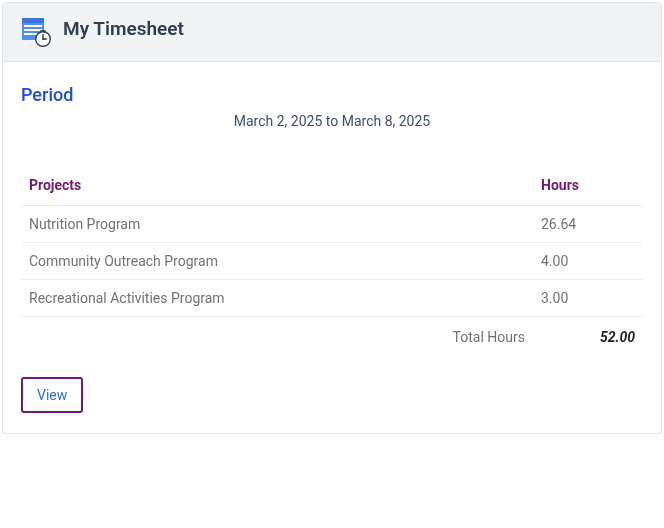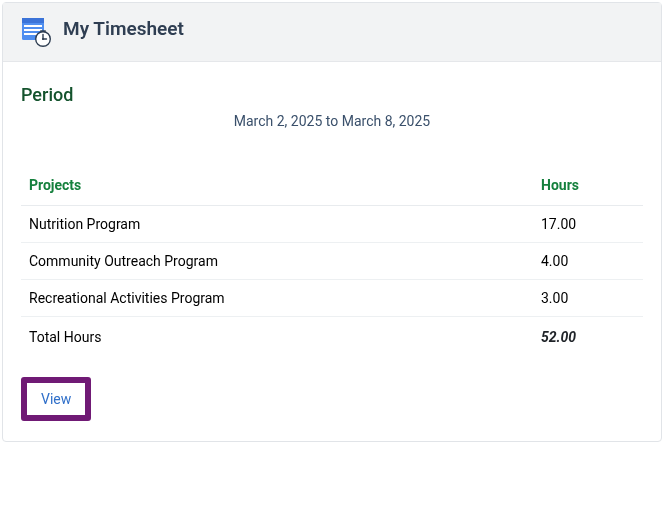--- a/index.html
+++ b/index.html
@@ -37,21 +37,21 @@
       font-size: 19px;
       font-weight: 600;
       color: #2f3e52;
     }
     .card-body {
       padding: 22px 18px 20px 18px;
     }
     .section-h {
       font-size: 18px;
       font-weight: 500;
-      color: #14532d;
+      color: #1d4ed8;
       margin-bottom: 8px;
     }
     .period-value {
       font-size: 14px;
       color: #3a506b;
       margin-bottom: 40px;
       text-align: center;
     }
     .summary-h {
       font-size: 18px;
@@ -60,48 +60,49 @@
       margin-bottom: 14px;
     }
     .tbl {
       width: 100%;
       border-collapse: collapse;
     }
     .tbl th {
       text-align: left;
       font-size: 14px;
       font-weight: 700;
-      color: #15803d;
+      color: #701a75;
       padding: 8px 8px 12px 8px;
       border-bottom: 1px solid #e8ebee;
     }
     .tbl th.hours, .tbl td.hours {
       text-align: left;
       width: 110px;
     }
     .tbl td {
       font-size: 14px;
-      color: #000000;
+      color: #737373;
       padding: 10px 8px;
       border-bottom: 1px solid #edf0f2;
     }
     .tbl tr.total td {
       padding-top: 12px;
       padding-bottom: 12px;
       border-bottom: none;
+      text-align: right;
     }
     .tbl tr.total td.hours {
       font-weight: 700;
       color: #1f2328;
       font-style: italic;
     }
     .btn-view {
       margin-top: 20px;
       display: inline-block;
-      border: 6px solid #701a75;
+      border: 2px solid #701a75;
       color: #2f6fc9;
       background: #fff;
       font-size: 14px;
       padding: 8px 14px;
       border-radius: 3px;
       cursor: pointer;
       font-family: inherit;
     }
   </style>
 </head>
@@ -134,21 +135,21 @@
     <table class="tbl">
       <thead>
         <tr>
           <th>Projects</th>
           <th class="hours">Hours</th>
         </tr>
       </thead>
       <tbody>
         <tr>
           <td>Nutrition Program</td>
-          <td class="hours">17.00</td>
+          <td class="hours">26.64</td>
         </tr>
         <tr>
           <td>Community Outreach Program</td>
           <td class="hours">4.00</td>
         </tr>
         <tr>
           <td>Recreational Activities Program</td>
           <td class="hours">3.00</td>
         </tr>
         <tr class="total">

